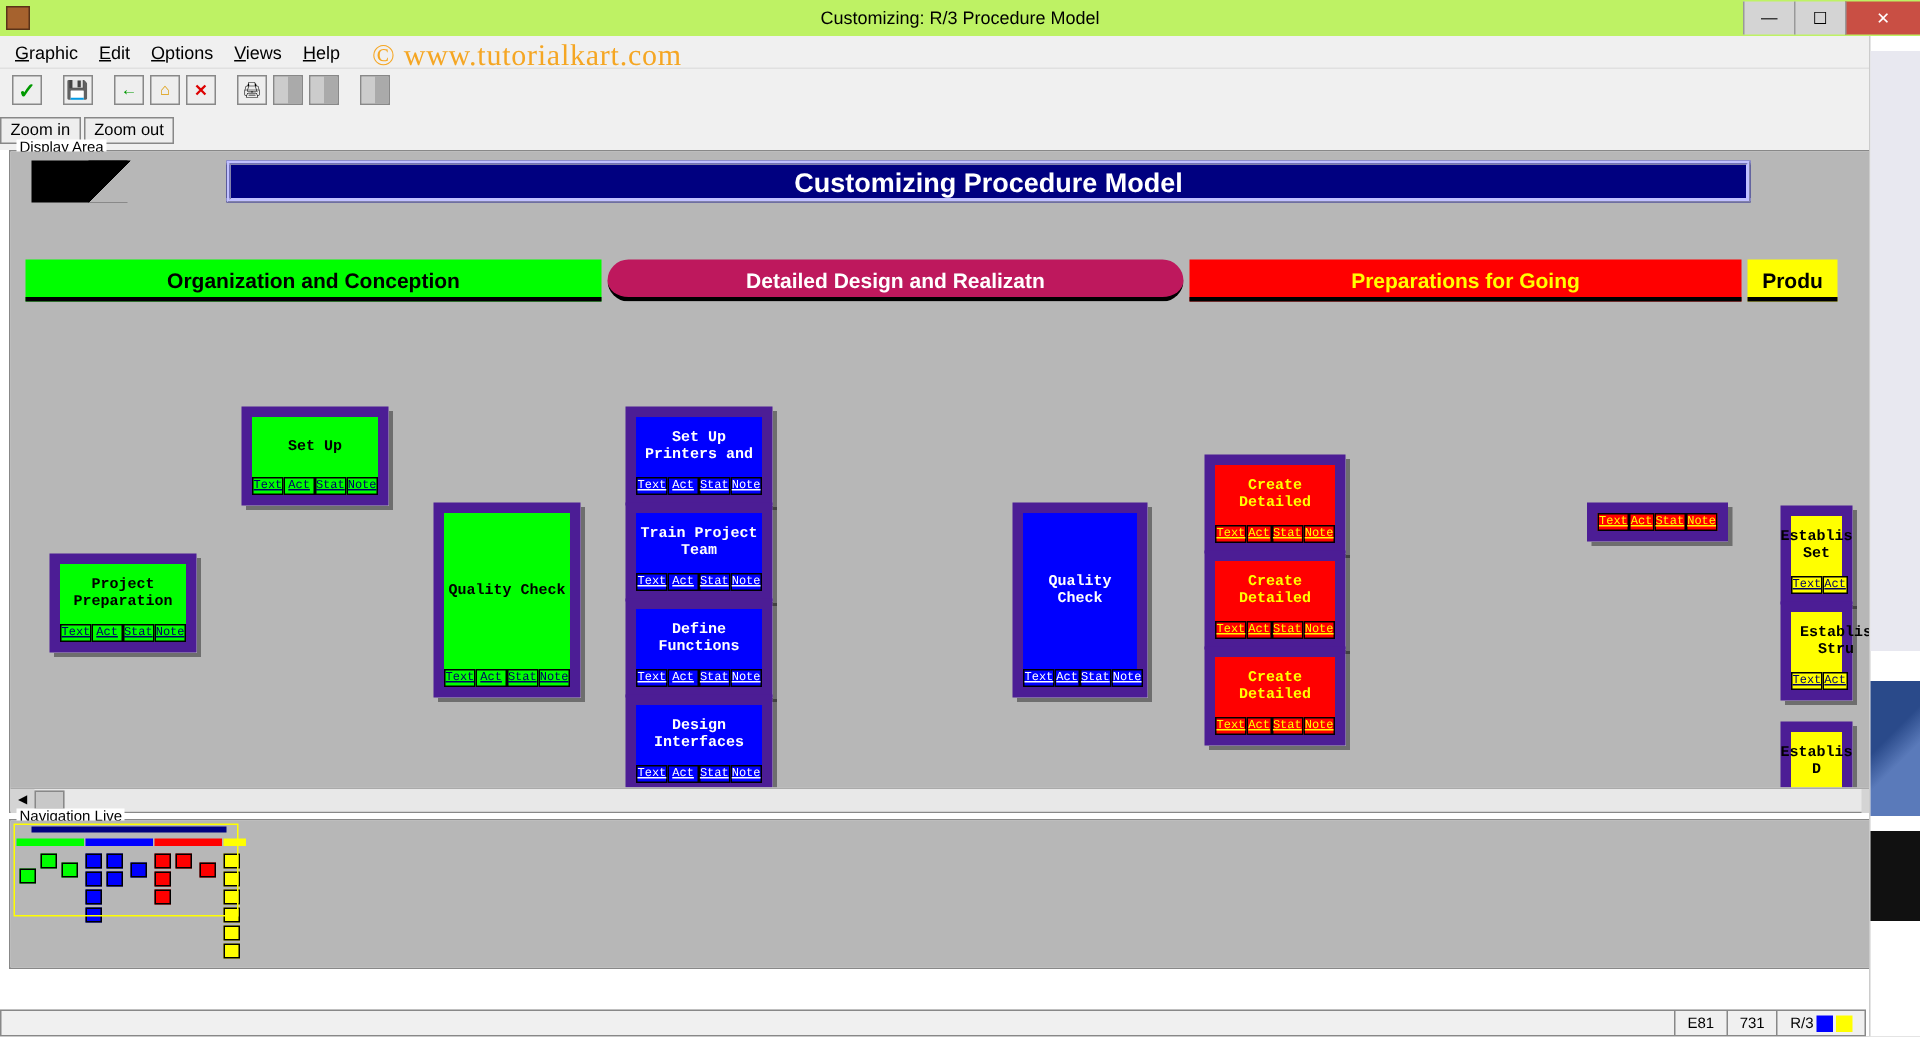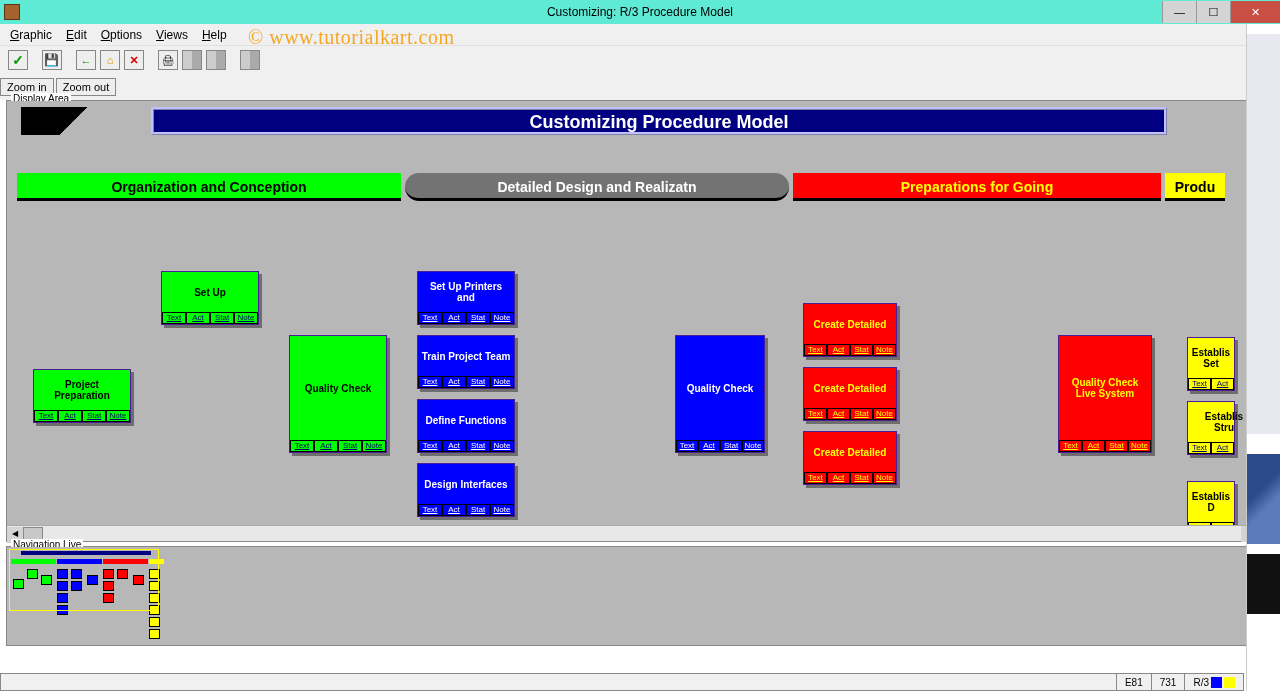--- a/index.html
+++ b/index.html
@@ -1,18 +1,18 @@
 <!DOCTYPE html>
 <html><head>
 <meta charset="utf-8">
 <style>
   * { box-sizing: border-box; margin: 0; padding: 0; }
   body { font-family: Arial, sans-serif; font-size: 11px; background: #fff; overflow: hidden; width: 1280px; height: 691px; position: relative; }
   
-  .titlebar { height: 24px; background: #5eead4; display: flex; align-items: center; position: relative; }
+  .titlebar { height: 24px; background: #bef264; display: flex; align-items: center; position: relative; }
   .titlebar .app-icon { width: 16px; height: 16px; margin-left: 4px; background: #a6622e; border: 1px solid #5a3318; }
   .titlebar .title { position: absolute; left: 50%; transform: translateX(-50%); font-size: 12px; color: #000; }
   .winbtns { margin-left: auto; display: flex; height: 22px; }
   .winbtn { width: 34px; display: flex; align-items: center; justify-content: center; border-left: 1px solid #999; }
   .winbtn.close { background: #c94f44; color: #fff; width: 50px; }
   .winbtn.min, .winbtn.max { background: #d4d4d4; }
   
   .menubar { height: 22px; background: #f0f0f0; border-bottom: 1px solid #e0e0e0; display: flex; align-items: center; padding-left: 10px; gap: 14px; font-size: 12px; position: relative; }
   .menubar span { cursor: default; }
   .menubar u { text-decoration: underline; }
@@ -37,25 +37,25 @@
   .area-label { position: absolute; top: -8px; left: 4px; background: #fff; font-size: 10px; padding: 0 2px; }
   .canvas-outer { background: #b7b7b7; height: 440px; position: relative; }
   .canvas { position: absolute; top: 0; left: 0; right: 16px; bottom: 16px; overflow: hidden; }
   
   .title-banner { position: absolute; top: 6px; left: 144px; width: 1016px; height: 28px; background: #000080; border: 3px ridge #c0c0ff; color: #fff; font-weight: bold; font-size: 18px; text-align: center; line-height: 24px; }
   .banner-corner { position: absolute; top: 6px; left: 14px; width: 64px; height: 28px; background: #000; }
   .banner-wedge { position: absolute; top: 6px; left: 52px; width: 28px; height: 28px; background: linear-gradient(135deg, #000 50%, #b7b7b7 50%); }
   
   .phase { position: absolute; top: 72px; height: 28px; font-weight: bold; font-size: 14px; text-align: center; line-height: 28px; border-bottom: 3px solid #000; }
   .phase.green { background: #00ff00; color: #000; }
-  .phase.blue { background: #737373; color: #fff; border-radius: 14px; }
+  .phase.blue { background: #be185d; color: #fff; border-radius: 14px; }
   .phase.red { background: #ff0000; color: #ffff00; }
   .phase.yellow { background: #ffff00; color: #000; }
   
-  .node { position: absolute; border: 1px solid #4c1d95; box-shadow: 3px 3px 0 rgba(0,0,0,.4); }
+  .node { position: absolute; border: 7px solid #4c1d95; box-shadow: 3px 3px 0 rgba(0,0,0,.4); font-family: Liberation Mono, monospace; }
   .node .body { text-align: center; font-size: 10px; font-weight: bold; display: flex; align-items: center; justify-content: center; padding: 2px; }
   .node .tabs { display: flex; height: 12px; font-size: 8px; }
   .node .tabs div { flex: 1; border: 1px solid #000; text-align: center; line-height: 10px; }
   .node.green .body { background: #00ff00; color: #000; }
   .node.green .tabs div { background: #00ff00; color: #006; text-decoration: underline; }
   .node.blue .body { background: #0000ff; color: #fff; }
   .node.blue .tabs div { background: #0000ff; color: #fff; text-decoration: underline; }
   .node.red .body { background: #ff0000; color: #ffff00; }
   .node.red .tabs div { background: #ff0000; color: #ffff00; text-decoration: underline; }
   .node.yellow .body { background: #ffff00; color: #000; }
@@ -239,21 +239,20 @@
       <div class="node red" style="left:796px; top:330px; width:94px;">
         <div class="body" style="height:40px;">Create Detailed</div>
         <div class="tabs">
             <div>Text</div>
             <div>Act</div>
             <div>Stat</div>
             <div>Note</div>
           </div>
       </div>
       <div class="node red" style="left:1051px; top:234px; width:94px;">
-        <div class="body" style="height:104px;">Quality Check Live System</div>
         <div class="tabs">
             <div>Text</div>
             <div>Act</div>
             <div>Stat</div>
             <div>Note</div>
           </div>
       </div>
 
       <div class="node yellow" style="left:1180px; top:236px; width:48px;">
         <div class="body" style="height:40px;">Establis Set</div>

